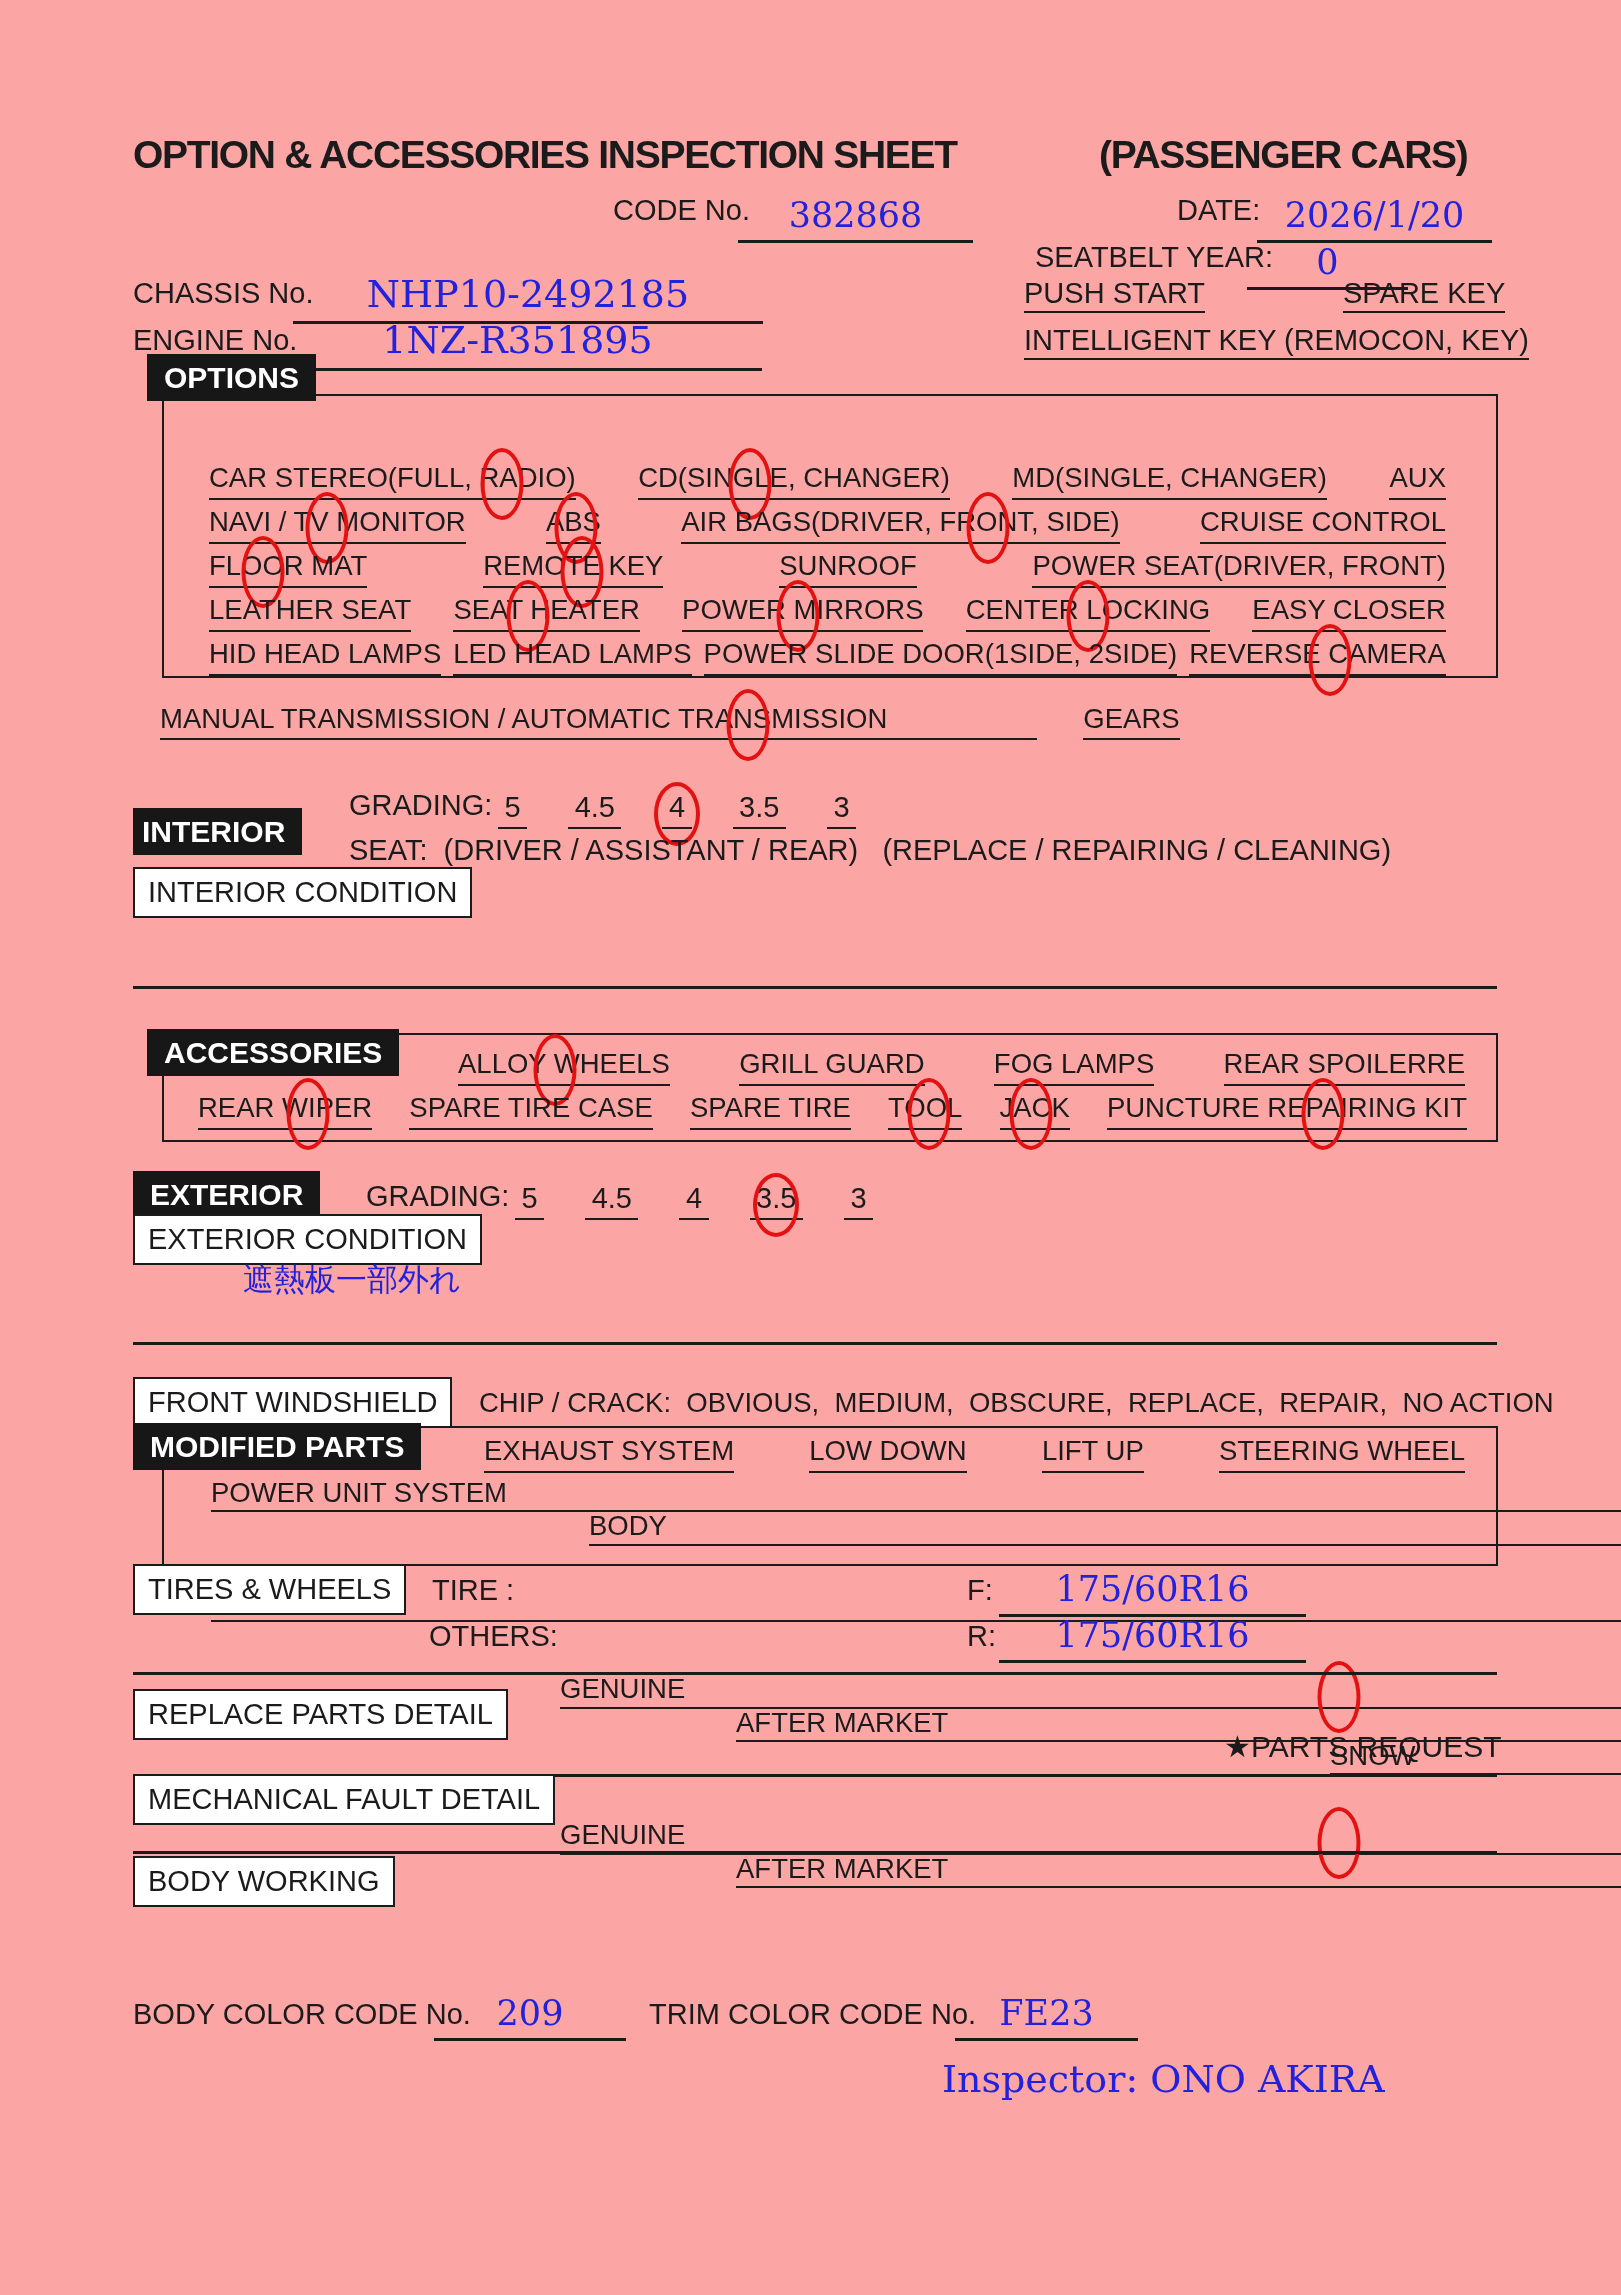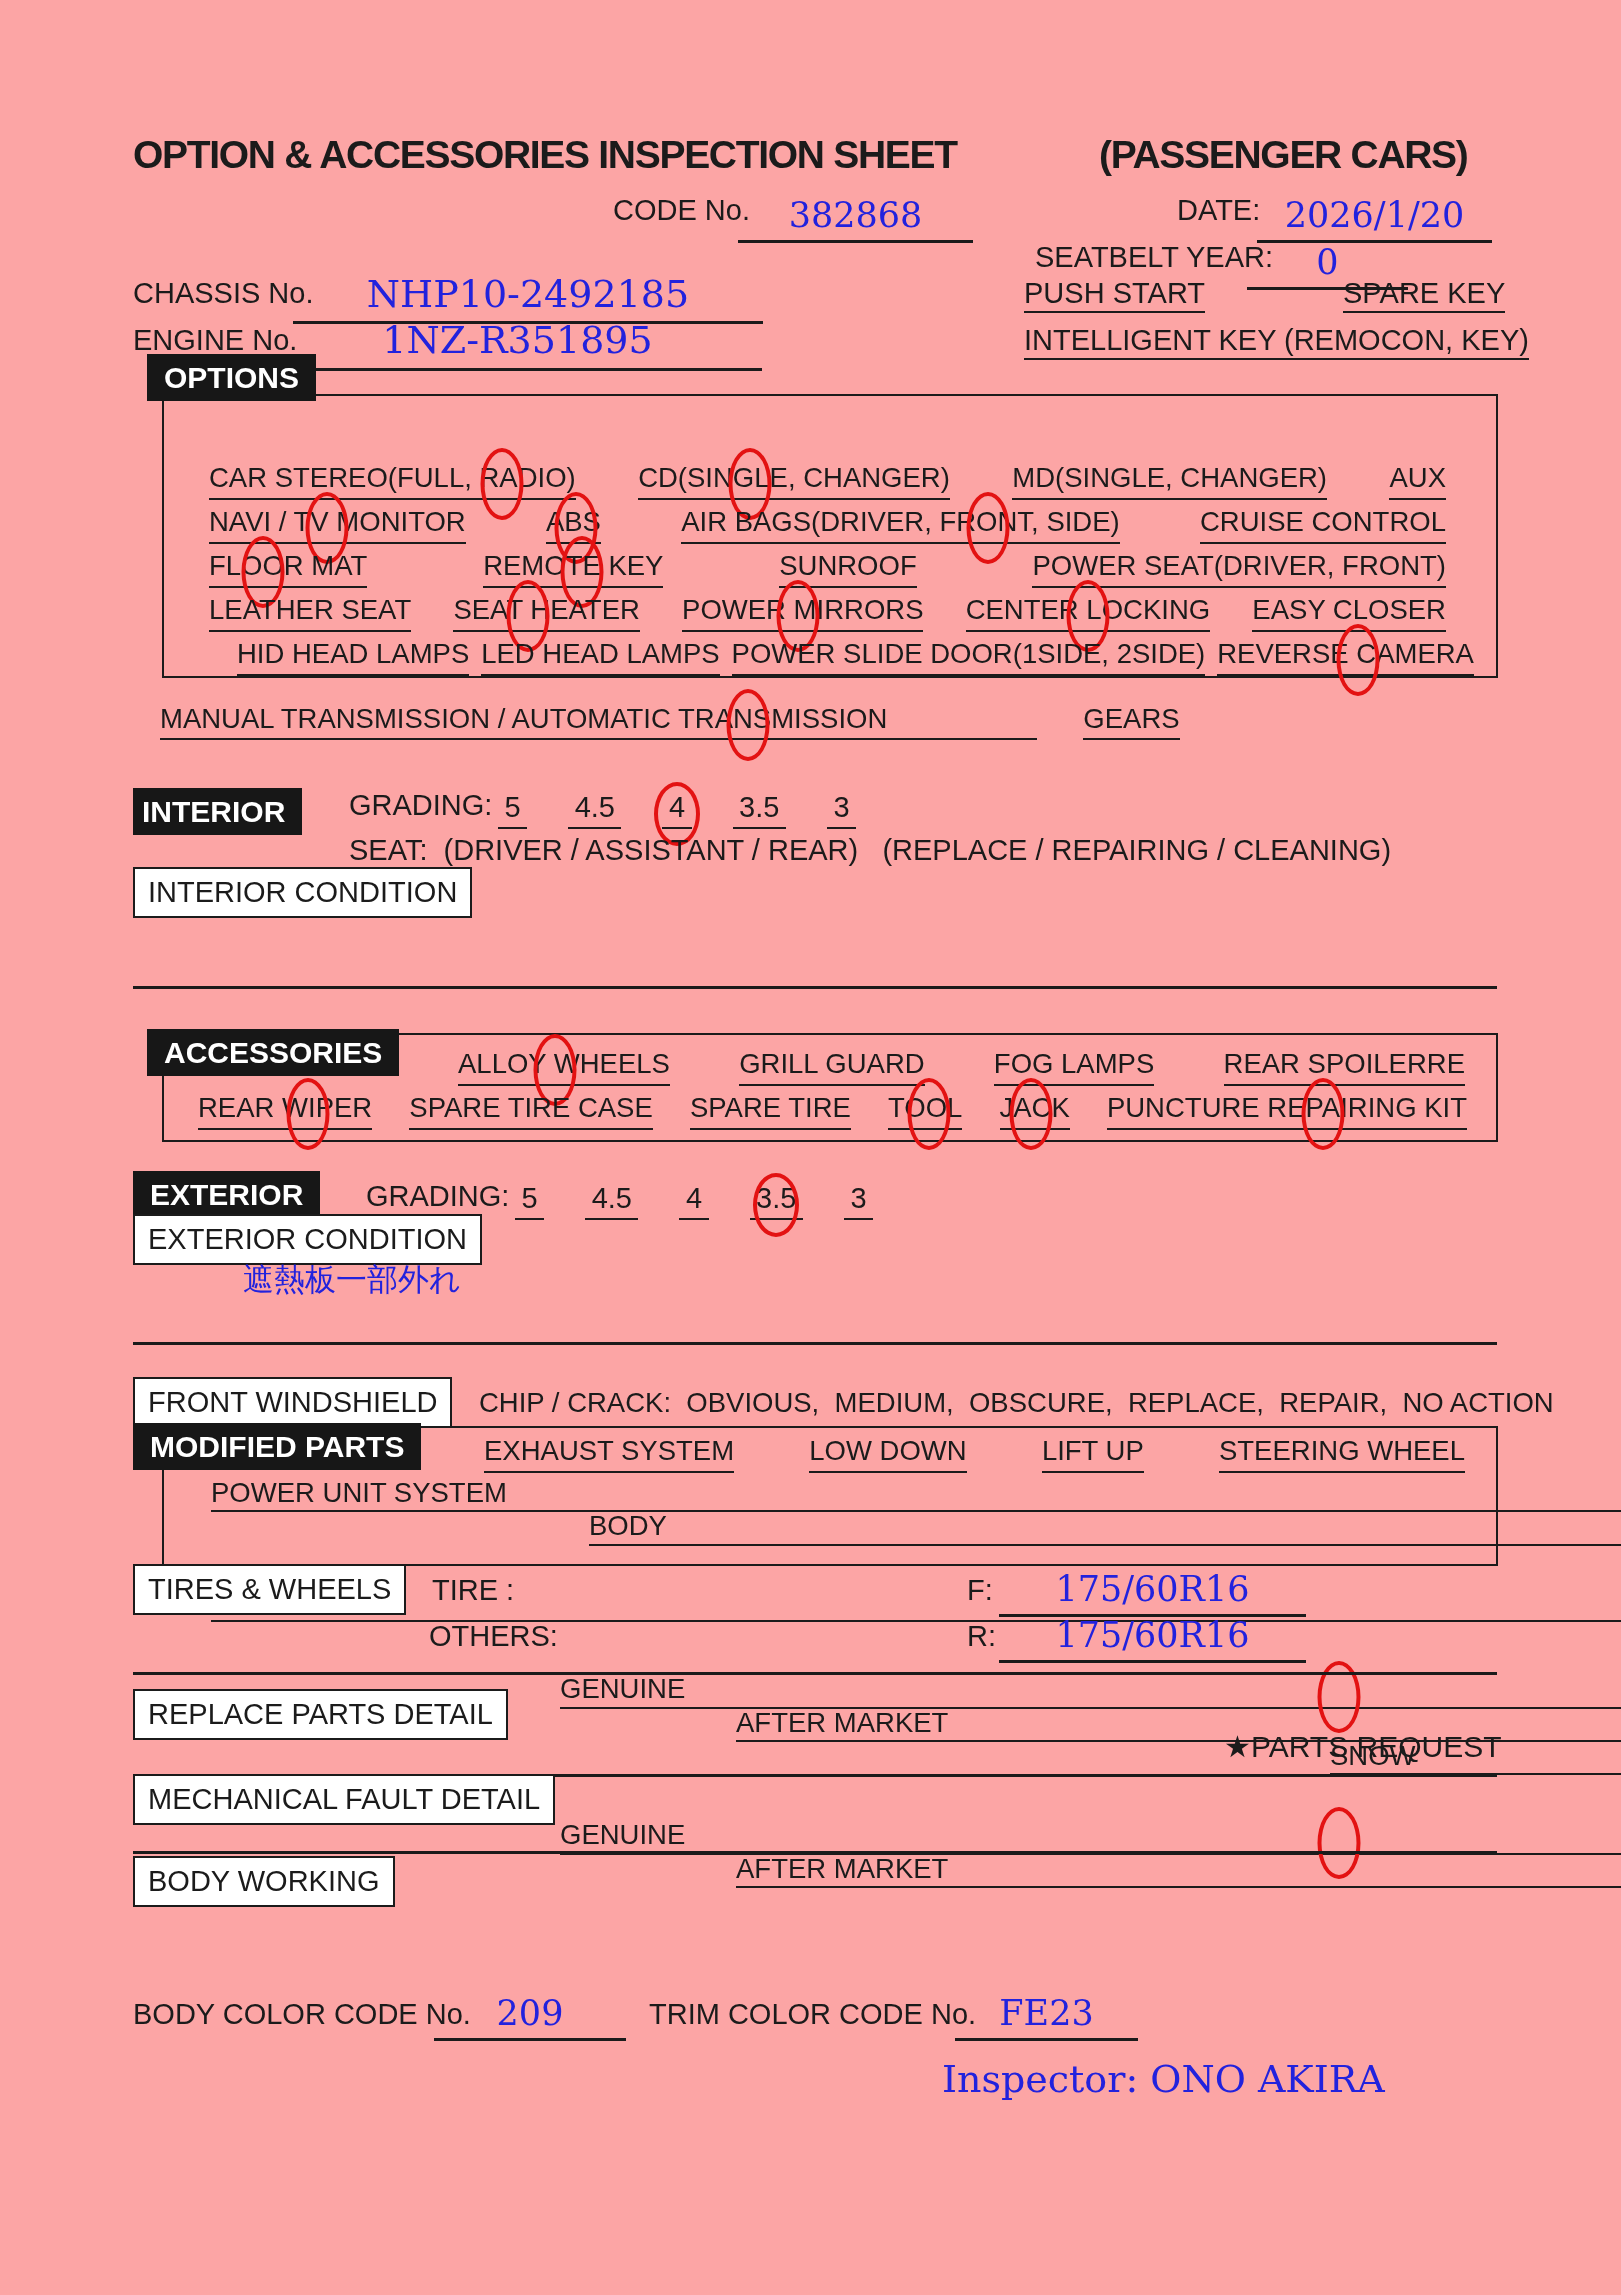--- a/index.html
+++ b/index.html
@@ -110,33 +110,33 @@
       <span class="opt"><span>POWER SEAT(DRIVER, FRONT)</span></span>
     </div>
   <div class="orow" style="left:209px; top:594px; width:1237px;">
 
   <span class="opt"><span>LEATHER SEAT</span></span>
       <span class="opt circled"><span>SEAT HEATER</span><span class="mark" style="left: 40%;"></span></span>
       <span class="opt circled"><span>POWER MIRRORS</span><span class="mark" style="left: 48%;"></span></span>
       <span class="opt circled"><span>CENTER LOCKING</span><span class="mark" style="left: 50%;"></span></span>
       <span class="opt"><span>EASY CLOSER</span></span>
     </div>
-  <div class="orow" style="left:209px; top:638px; width:1237px;margin-left:28px;">
+  <div class="orow" style="left:209px; top:638px; width:1237px;">
 
   <span class="opt"><span>HID HEAD LAMPS</span></span>
       <span class="opt"><span>LED HEAD LAMPS</span></span>
       <span class="opt"><span>POWER SLIDE DOOR(1SIDE,  2SIDE)</span></span>
       <span class="opt circled"><span>REVERSE CAMERA</span><span class="mark" style="left: 55%;"></span></span>
     </div>
 
   <div class="abs" style="left:160px; top:705px;">
     <span class="opt" style="padding-right:150px;"><span>MANUAL TRANSMISSION / AUTOMATIC TRANSMISSION</span><span class="lone-mark" style="left: 67%; display: block;"></span></span><span class="opt" style="margin-left:46px;">GEARS</span>
   </div>
 
-  <div class="abs chip" style="left:133px; top:788px;padding-left:9px;">INTERIOR</div>
+  <div class="abs chip" style="left:133px; top:808px;padding-left:9px;">INTERIOR</div>
   <div class="abs t44" style="left:349px; top:791px;">GRADING:</div>
   <div class="grow" style="left:498px; top:791px;">
 
   <span class="grade"><span>5</span></span>
       <span class="grade"><span>4.5</span></span>
       <span class="grade circled"><span>4</span><span class="mark"></span></span>
       <span class="grade"><span>3.5</span></span>
       <span class="grade"><span>3</span></span>
     </div>
   <div class="abs t44 pre" style="left:349px; top:836px;">SEAT:  (DRIVER / ASSISTANT / REAR)   (REPLACE / REPAIRING / CLEANING)</div>

